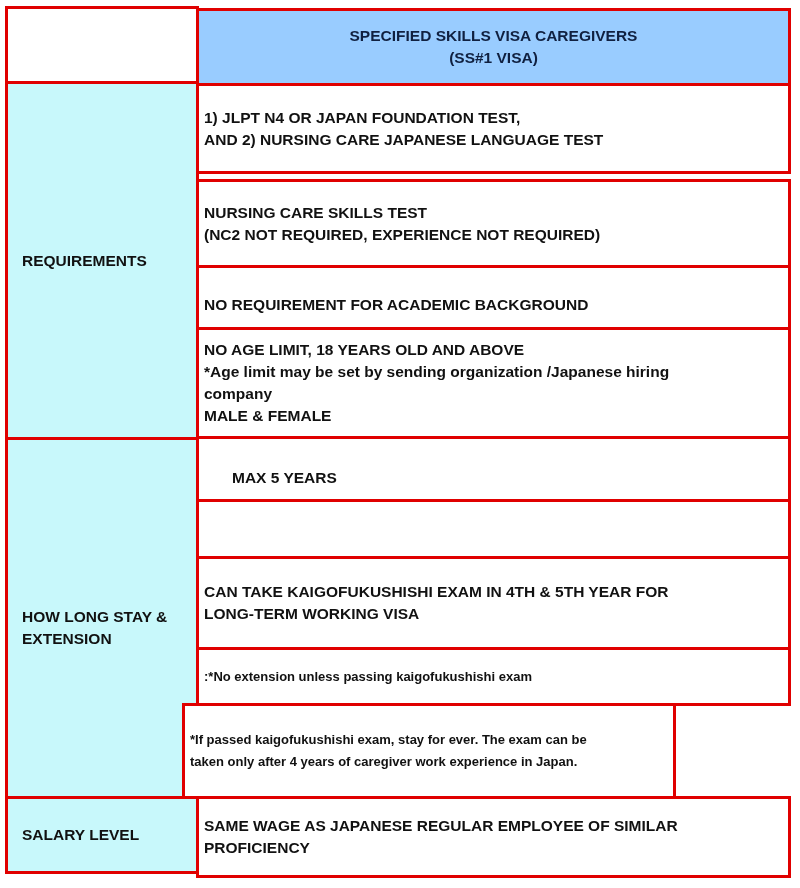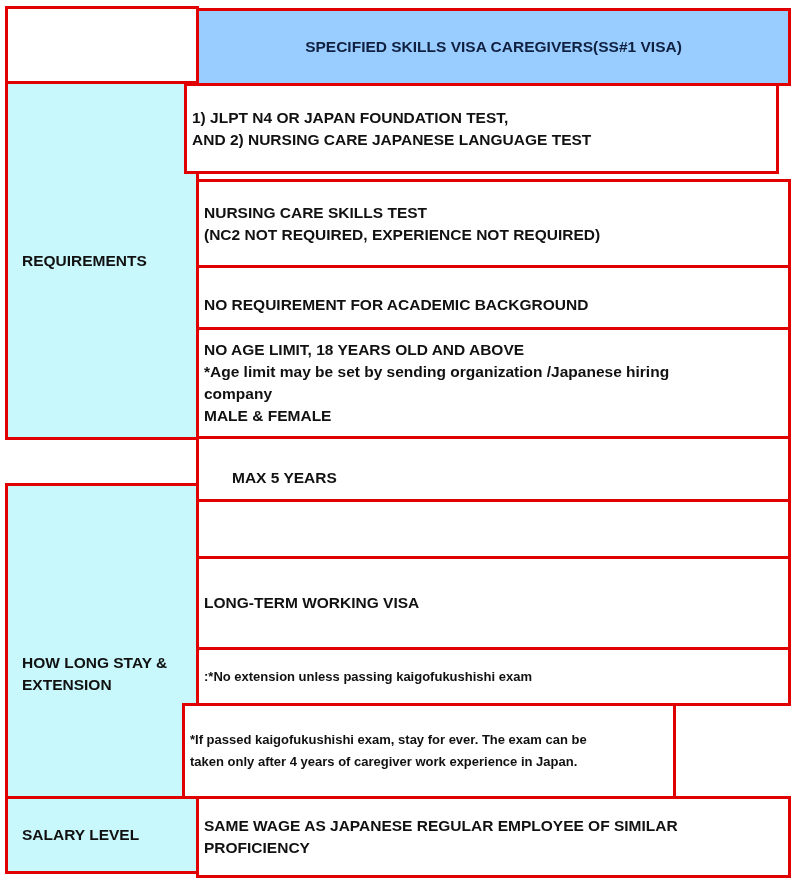--- a/index.html
+++ b/index.html
@@ -5,42 +5,42 @@
   html, body { margin:0; padding:0; background:#ffffff; }
   body { width:800px; height:888px; position:relative; overflow:hidden;
          font-family:"Liberation Sans", "DejaVu Sans", sans-serif; color:#111; }
   .cell { position:absolute; box-sizing:border-box; border:3px solid #e00000; }
   .left { background:#c8f8fb; display:flex; align-items:center; padding-left:14px;
           font-size:15.5px; font-weight:bold; line-height:22px; color:#111; }
   .left-empty { background:#ffffff; }
   .right { background:#ffffff; display:flex; align-items:center; padding-left:5px; padding-right:6px;
            font-size:15.5px; font-weight:bold; line-height:22px; color:#111; }
   .right.small { font-size:13px; }
-  .header { background:#99ccff; display:flex; align-items:center; justify-content:center;
+  .header { background:#99ccff; display:flex; flex-direction:column; align-items:center; justify-content:center;
             font-size:15.5px; font-weight:bold; line-height:22px; color:#102040; }
   .line { display:block; white-space:nowrap; }
   .note { font-weight:bold; }
   .txt { display:flex; flex-direction:column; }
 </style>
 </head>
 <body>
 
 <div>
 
   <div class="cell left-empty" style="left:5px; top:6px; width:194px; height:78px;"></div>
   <div class="cell header" style="left:196px; top:8px; width:595px; height:78px;">
     <span class="line">SPECIFIED SKILLS VISA CAREGIVERS</span>
     <span class="line">(SS#1 VISA)</span>
   </div>
 
   <div class="cell left" style="left:5px; top:81px; width:194px; height:359px;">
     <span>REQUIREMENTS</span>
   </div>
 
-  <div class="cell right" style="left:184px; top:83px; width:595px; height:91px;">
+  <div class="cell right" style="left:196px; top:83px; width:595px; height:91px;">
     <div class="txt">
       <span class="line">1) JLPT N4 OR JAPAN FOUNDATION TEST,</span>
       <span class="line">AND 2)  NURSING CARE JAPANESE LANGUAGE TEST</span>
     </div>
   </div>
 
   <div class="cell right" style="left:196px; top:179px; width:595px; height:89px;">
     <div class="txt">
       <span class="line">NURSING CARE SKILLS TEST</span>
       <span class="line">(NC2 NOT REQUIRED, EXPERIENCE NOT REQUIRED)</span>
@@ -55,41 +55,42 @@
 
   <div class="cell right" style="left:196px; top:327px; width:595px; height:112px;">
     <div class="txt">
       <span class="line">NO AGE LIMIT, 18 YEARS OLD AND ABOVE</span>
       <span class="line note">*Age limit may be set by sending organization /Japanese hiring</span>
       <span class="line note">company</span>
       <span class="line">MALE &amp; FEMALE</span>
     </div>
   </div>
 
-  <div class="cell left" style="left:5px; top:437px; width:194px; height:362px; padding-top:20px;margin-top:46px;">
+  <div class="cell left" style="left:5px; top:437px; width:194px; height:362px; padding-top:20px;">
     <div class="txt">
       <span class="line">HOW LONG STAY &amp;</span>
       <span class="line">EXTENSION</span>
     </div>
   </div>
 
   <div class="cell right" style="left:196px; top:436px; width:595px; height:66px; align-items:flex-start; padding-top:30px;">
     <div class="txt" style="margin-top:-2px;margin-left:28px;">
       <span class="line">MAX 5 YEARS</span>
     </div>
   </div>
 
   <div class="cell right" style="left:196px; top:499px; width:595px; height:60px;">
     <div class="txt">
       <span class="line"></span>
     </div>
   </div>
 
   <div class="cell right" style="left:196px; top:556px; width:595px; height:94px;">
     <div class="txt">
+      <span class="line">CAN TAKE KAIGOFUKUSHISHI EXAM IN 4TH &amp; 5TH YEAR FOR</span>
       <span class="line">LONG-TERM WORKING VISA</span>
     </div>
   </div>
 
   <div class="cell right small" style="left:196px; top:647px; width:595px; height:59px;">
     <div class="txt">
       <span class="line note">:*No extension unless passing kaigofukushishi exam</span>
     </div>
   </div>
 

